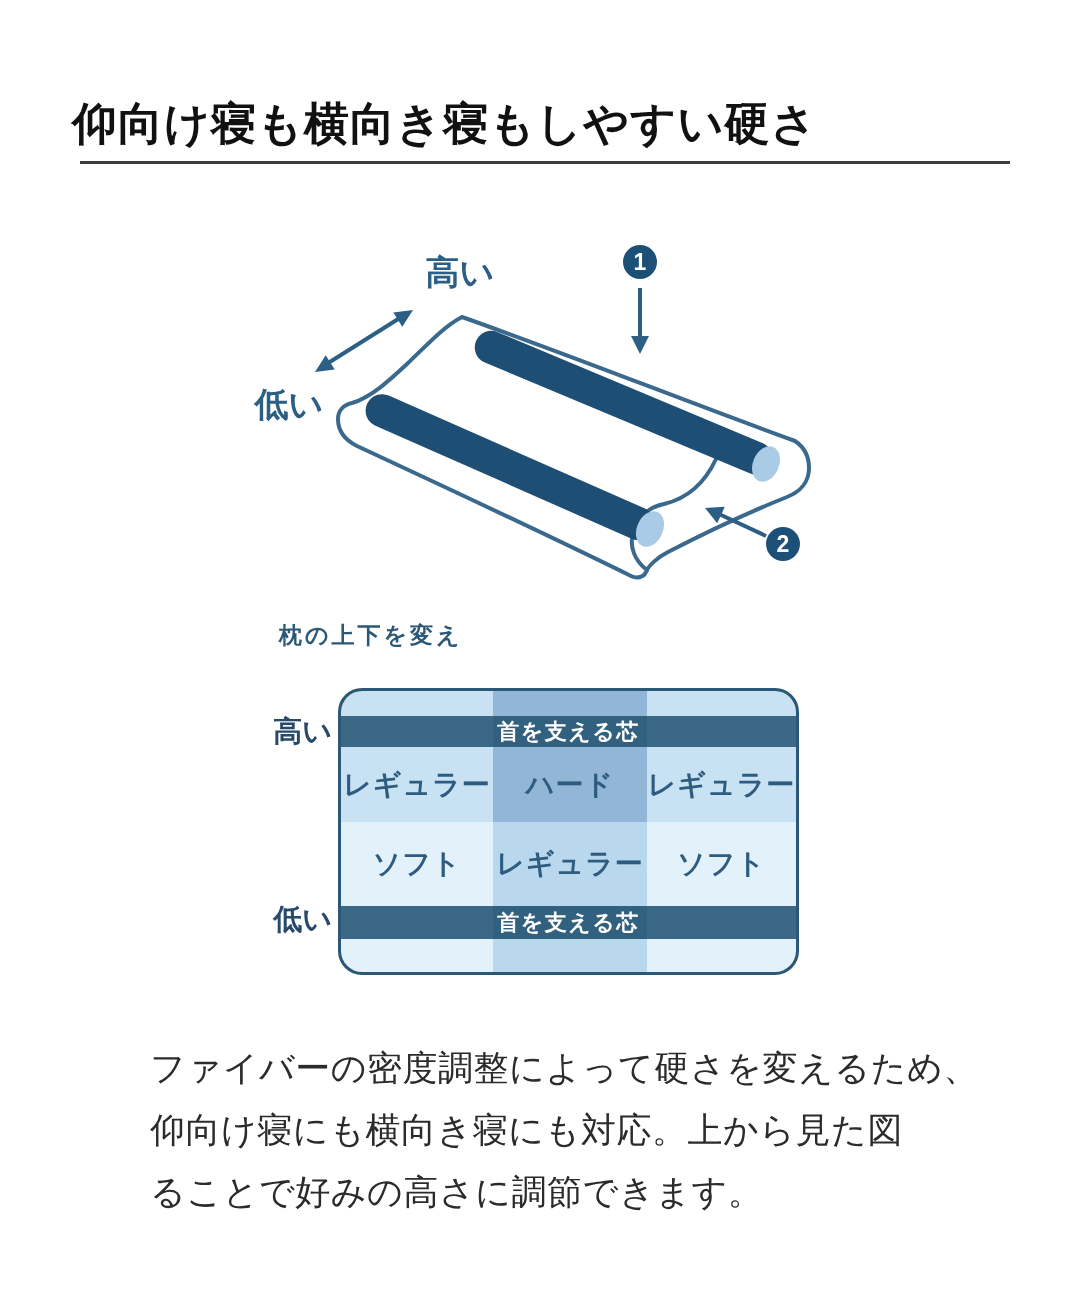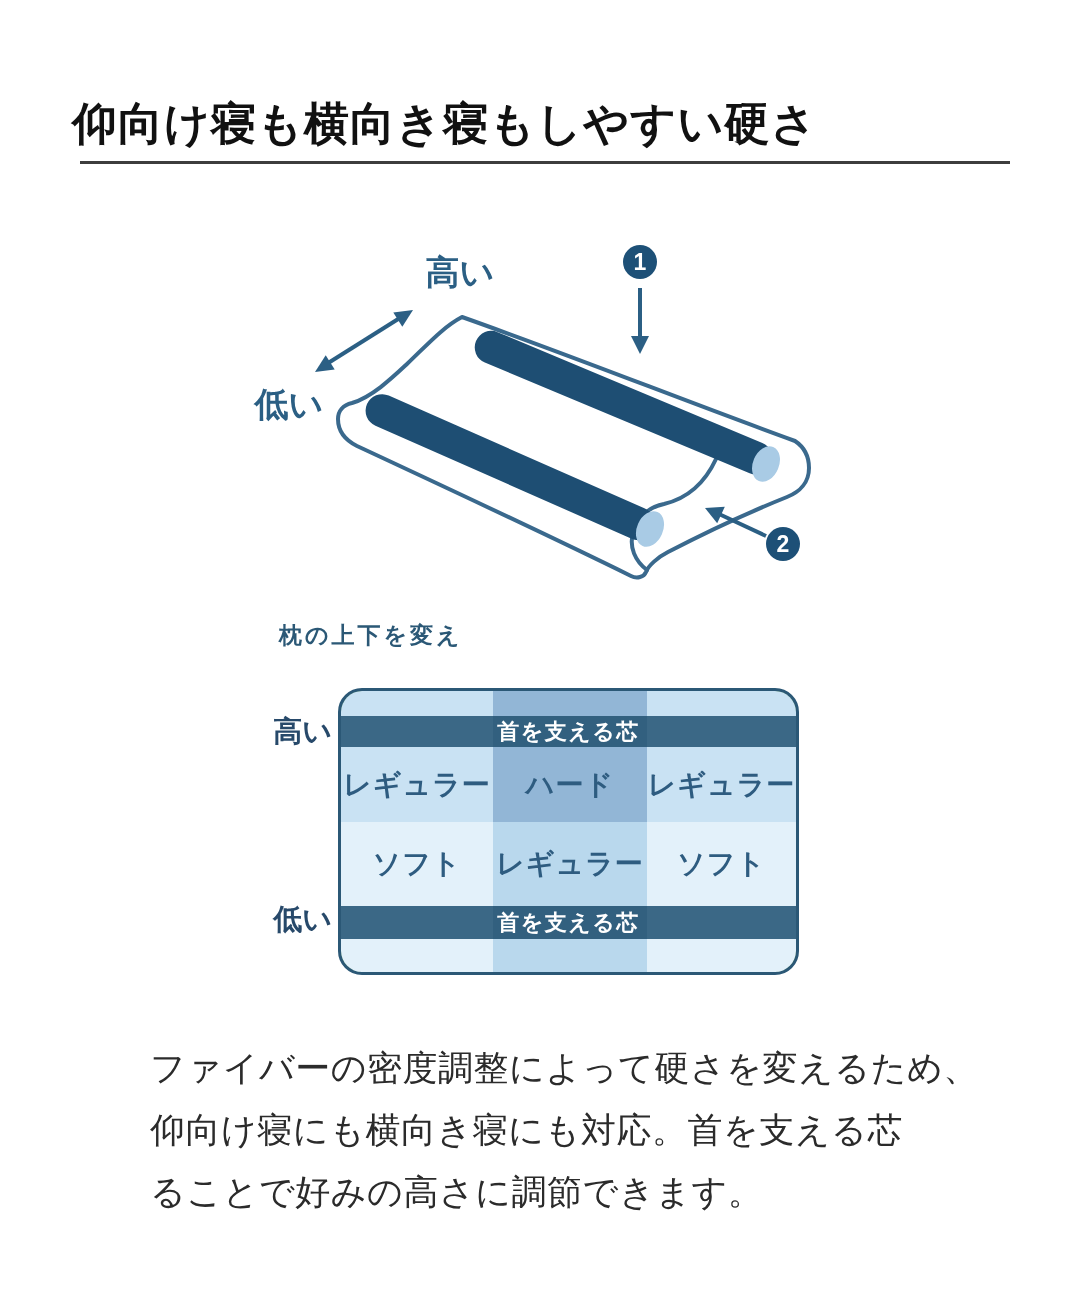--- a/index.html
+++ b/index.html
@@ -140,17 +140,17 @@
 
     <div class="g-row" style="height:33px;">
       <div class="g-cell c-l2 w-side"></div>
       <div class="g-cell c-m2 w-mid"></div>
       <div class="g-cell c-l2 w-right"></div>
     </div>
   </div>
 
   <div class="abs" id="description">
     <div class="line">ファイバーの密度調整によって硬さを変えるため、</div>
-    <div class="line">仰向け寝にも横向き寝にも対応。首を支える芯</div>
+    <div class="line">仰向け寝にも横向き寝にも対応。上から見た図</div>
     <div class="line">ることで好みの高さに調節できます。</div>
   </div>
 
 </div>
 
 </body></html>

